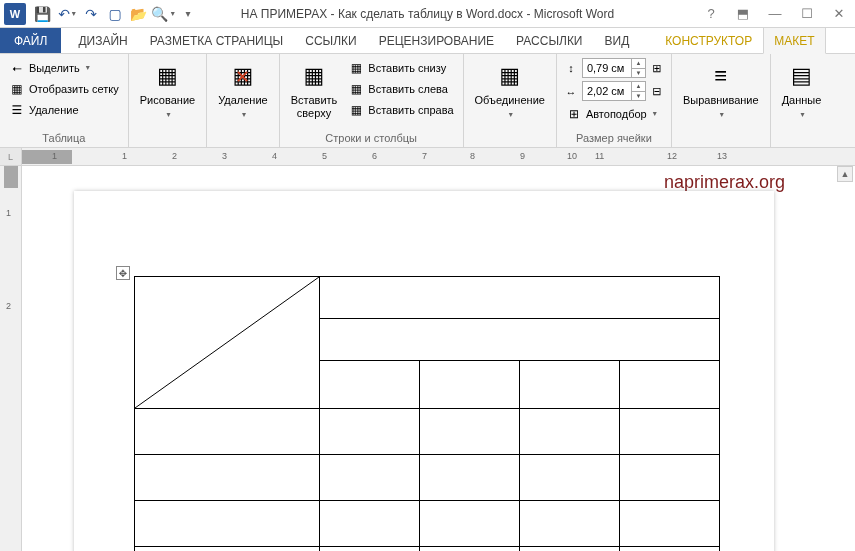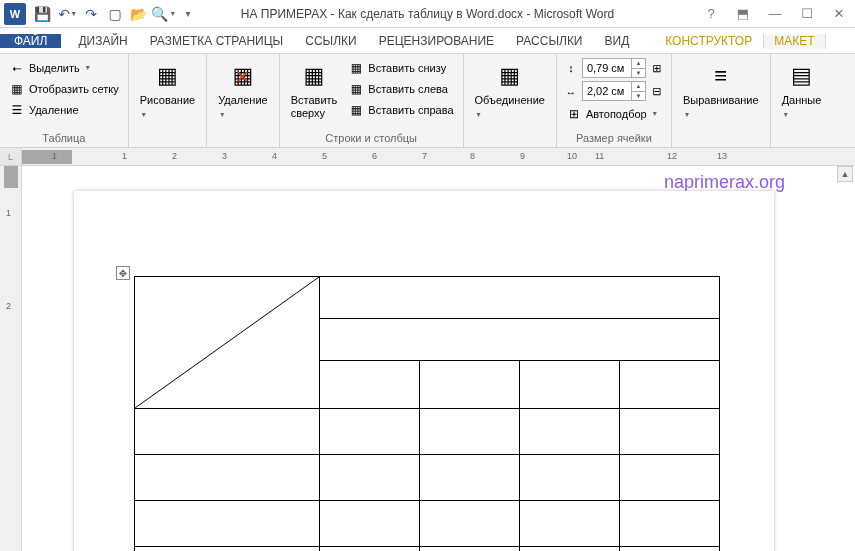--- a/index.html
+++ b/index.html
@@ -4,53 +4,53 @@
 <style>
 * { margin:0; padding:0; box-sizing:border-box; font-family:"Segoe UI",Tahoma,sans-serif; }
 body { background:#fff; width:855px; height:551px; overflow:hidden; position:relative; }
 .titlebar { height:28px; background:#fff; border-bottom:1px solid #d4d4d4; display:flex; align-items:center; position:relative; }
 .app-icon { width:22px; height:22px; margin:0 4px; background:#2b579a; color:#fff; font-size:11px; font-weight:bold; display:flex; align-items:center; justify-content:center; border-radius:2px; }
 .qat { display:flex; gap:2px; align-items:center; margin-left:2px; }
 .qat-btn { width:22px; height:22px; display:flex; align-items:center; justify-content:center; color:#2b579a; font-size:14px; cursor:pointer; }
 .title-text { position:absolute; left:50%; transform:translateX(-50%); font-size:12px; color:#444; }
 .winctrl { position:absolute; right:0; display:flex; }
 .winctrl-btn { width:32px; height:28px; display:flex; align-items:center; justify-content:center; color:#777; font-size:13px; cursor:pointer; }
-.tabsbar { height:26px; background:#fff; display:flex; border-bottom:1px solid #d4d4d4;align-items:center; }
+.tabsbar { height:26px; background:#fff; display:flex; border-bottom:1px solid #d4d4d4; }
 .file-tab { background:#2b579a; color:#fff; padding:0 14px; font-size:12px; display:flex; align-items:center; cursor:pointer; }
 .tab { padding:0 10px; font-size:12px; color:#444; display:flex; align-items:center; cursor:pointer; border-left:1px solid transparent; border-right:1px solid transparent; }
 .tab.ctx { color:#c59c00; }
 .tab.ctx.active { background:#f5f5f5; border-left:1px solid #d4d4d4; border-right:1px solid #d4d4d4; border-bottom:1px solid #f5f5f5; margin-bottom:-1px; }
 .ribbon { height:94px; background:#f5f5f5; border-bottom:1px solid #d4d4d4; display:flex; font-size:11px; }
 .group { border-right:1px solid #d4d4d4; padding:3px 6px 0 6px; display:flex; flex-direction:column; position:relative; }
 .group-body { flex:1; display:flex; gap:3px; }
 .group-label { text-align:center; font-size:11px; color:#666; padding:2px 0 3px 0; position:relative; }
 .small-btn { display:flex; align-items:center; gap:4px; padding:2px 3px; cursor:pointer; height:21px; }
 .small-icon { width:16px; height:16px; display:flex; align-items:center; justify-content:center; font-size:12px; }
 .big-btn { display:flex; flex-direction:column; align-items:center; padding:3px 5px; cursor:pointer; min-width:48px; }
 .big-icon { width:32px; height:32px; display:flex; align-items:center; justify-content:center; font-size:22px; margin-bottom:2px; }
-.big-label { font-size:11px; line-height:13px; }
+.big-label { font-size:11px; text-align:center; line-height:13px; }
 .drop-arrow { font-size:8px; color:#666; margin-left:2px; }
 .vstack { display:flex; flex-direction:column; }
 .spin-row { display:flex; align-items:center; gap:3px; height:22px; }
 .spin-icon { width:16px; height:16px; font-size:11px; display:flex; align-items:center; justify-content:center; }
 .spinbox { display:flex; border:1px solid #ababab; background:#fff; height:20px; }
 .spinbox input { border:none; width:48px; font-size:11px; padding:0 4px; outline:none; }
 .spin-btns { display:flex; flex-direction:column; width:14px; border-left:1px solid #ababab; }
 .spin-btns div { flex:1; font-size:6px; display:flex; align-items:center; justify-content:center; cursor:pointer; color:#555; }
 .spin-btns div:first-child { border-bottom:1px solid #ababab; }
 .ruler-h { height:18px; background:#f0f0f0; border-bottom:1px solid #d4d4d4; display:flex; }
 .ruler-corner { width:22px; border-right:1px solid #d4d4d4; background:#e8e8e8; font-size:9px; display:flex; align-items:center; justify-content:center; color:#888; }
 .ruler-track { flex:1; position:relative; font-size:9px; color:#666; overflow:hidden; }
 .ruler-dark { position:absolute; top:2px; height:14px; background:#a7a7a7; }
 .doc-area { position:absolute; top:166px; left:0; right:0; bottom:0; display:flex; background:#fff; }
 .ruler-v { width:22px; background:#f0f0f0; border-right:1px solid #d4d4d4; position:relative; font-size:9px; color:#666; }
 .ruler-v-dark { position:absolute; left:4px; width:14px; background:#a7a7a7; }
 .page-wrap { flex:1; position:relative; overflow:hidden; background:#fff; }
 .page { position:absolute; left:52px; top:25px; width:700px; height:600px; background:#fff; box-shadow:0 0 4px rgba(0,0,0,0.25); }
-.watermark { position:absolute; right:70px; top:6px; font-size:18px; color:#8b5cf6; font-weight:500; }
+.watermark { position:absolute; right:70px; top:6px; font-size:18px; color:#7f1d1d; font-weight:500; }
 .tbl-anchor { position:absolute; left:42px; top:75px; width:14px; height:14px; border:1px solid #888; background:#fff; display:flex; align-items:center; justify-content:center; font-size:10px; color:#555; cursor:move; }
 .word-table { position:absolute; left:60px; top:85px; border-collapse:collapse; }
 .word-table td { border:1px solid #000; }
 .row-h { height:46px; }
 .diag-cell { position:relative; }
 .diag-cell svg { position:absolute; top:0; left:0; width:100%; height:100%; }
 .scroll-up { position:absolute; right:2px; top:0; width:16px; height:16px; background:#f0f0f0; border:1px solid #ccc; font-size:9px; display:flex; align-items:center; justify-content:center; color:#666; cursor:pointer; }
 .tick { position:absolute; top:3px; font-size:9px; }
 .vtick { position:absolute; left:6px; font-size:9px; }
 </style>

